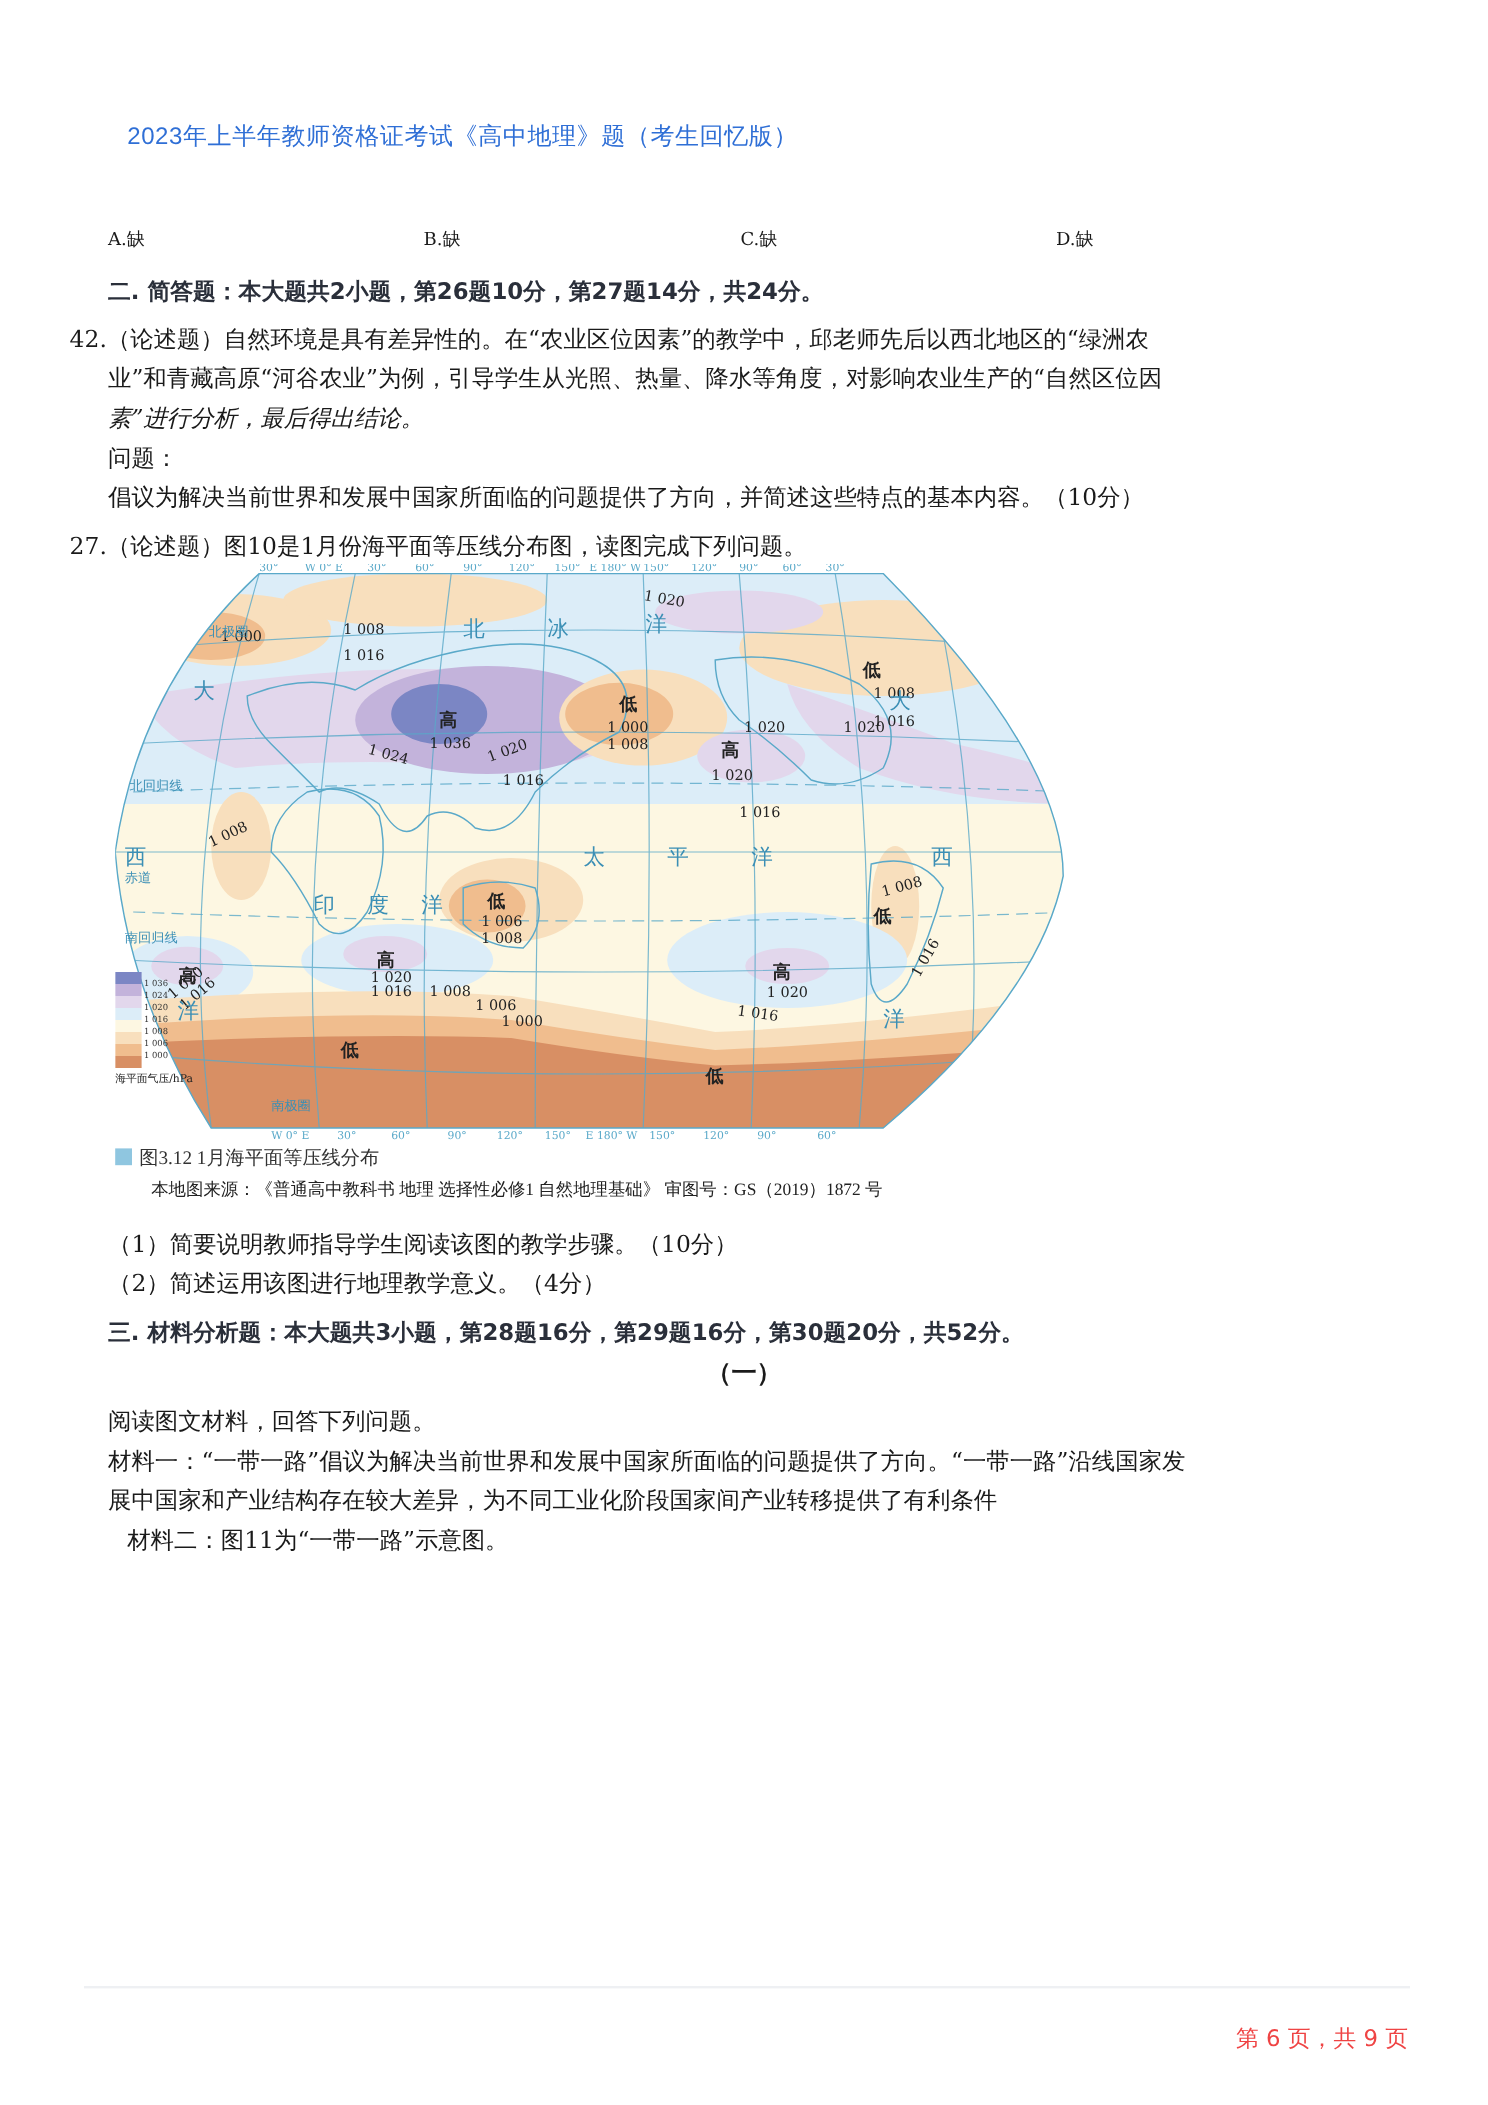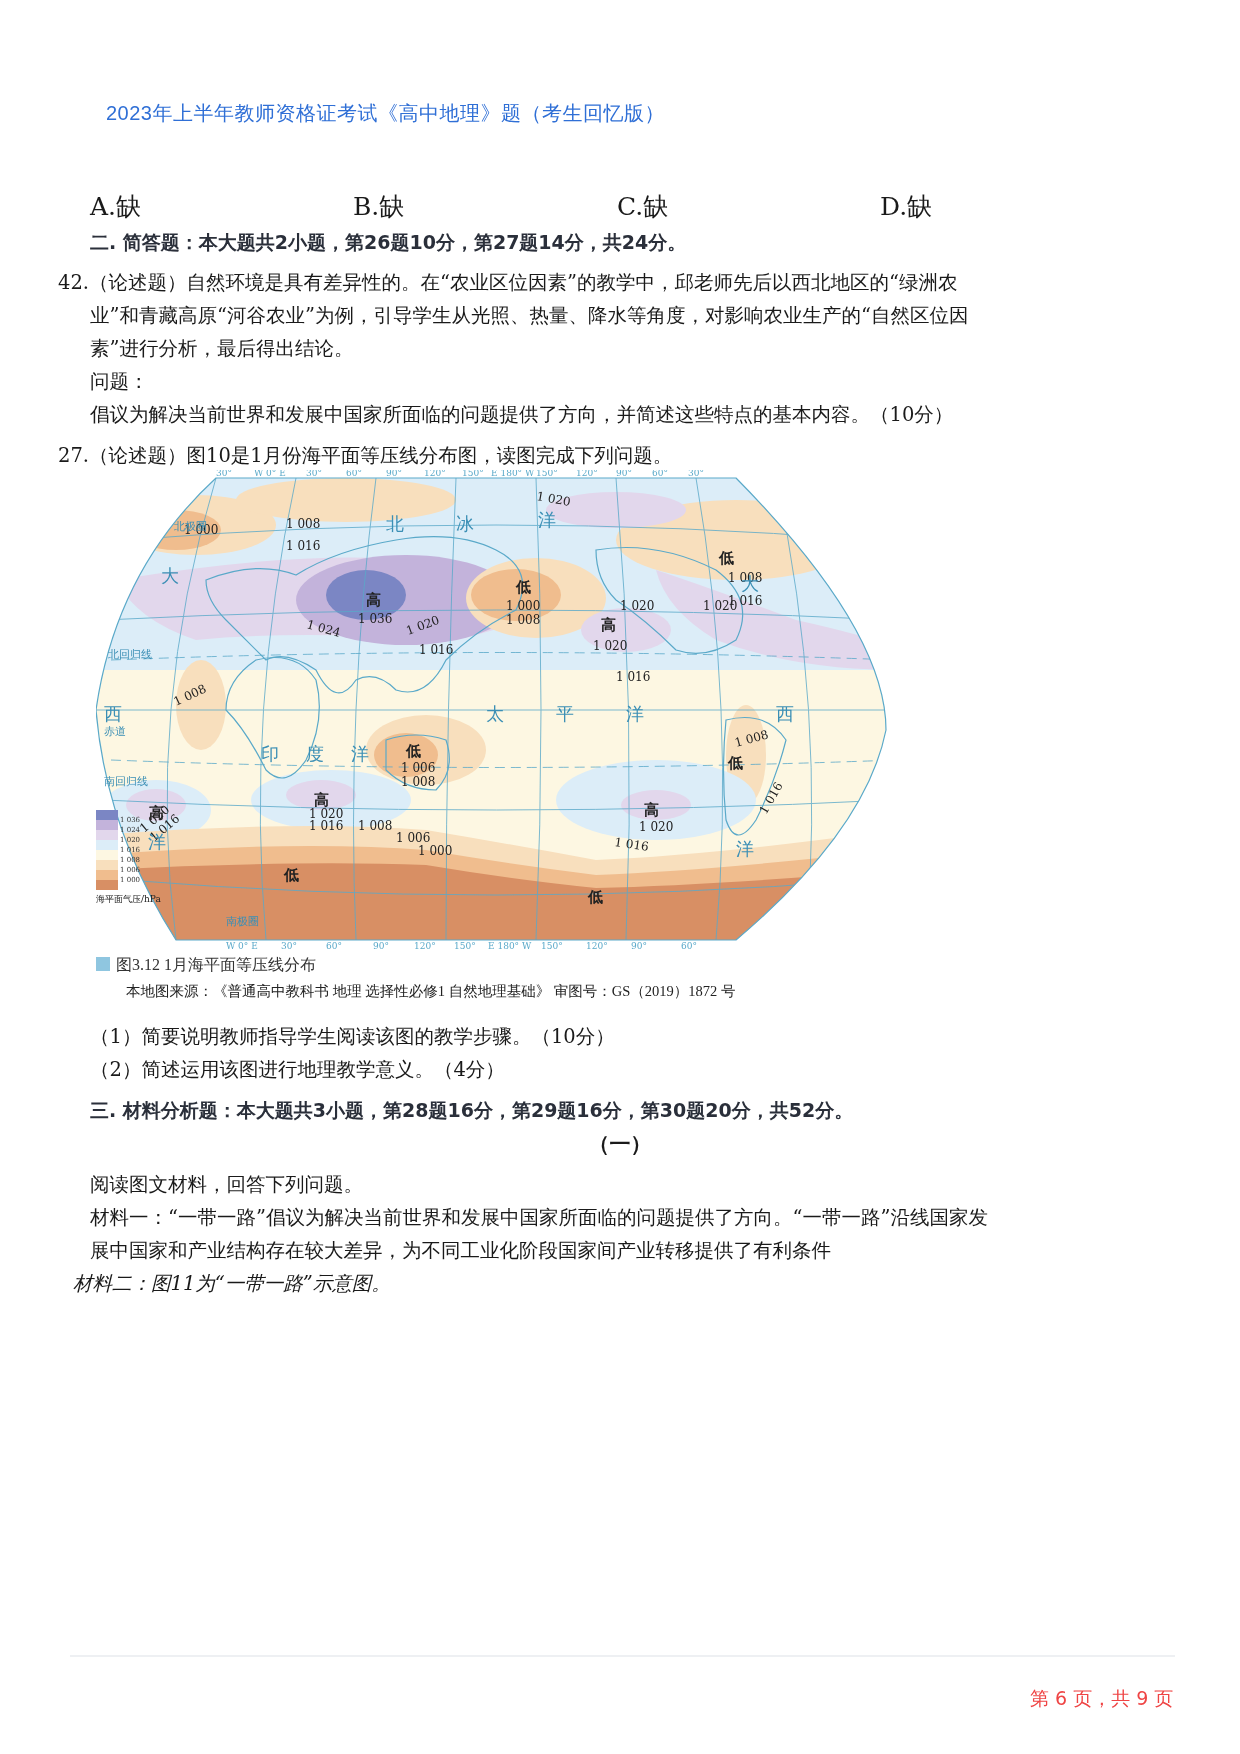--- a/index.html
+++ b/index.html
@@ -6,21 +6,21 @@
   body {
     width: 1240px; height: 1754px; position: relative; overflow: hidden;
     font-family: "DejaVu Serif", "Liberation Serif", serif;
     color: #1a1a1a;
   }
   .abs { position: absolute; }
   .header-title {
     left: 106px; top: 100px; font-size: 20px; color: #2f6fd6;
     font-family: Liberation Sans, sans-serif; letter-spacing: 0.5px;
   }
-  .opt { top: 190px; font-size: 25px; }
+  .opt { top: 190px; font-size: 15px; }
   .section-heading {
     font-family: "DejaVu Sans", "Liberation Sans", sans-serif; font-weight: bold;
     font-size: 19px; color: #2a2f3a;
   }
   .para { font-size: 19.5px; line-height: 34px; }
   .map-wrap { left: 96px; top: 470px; width: 810px; height: 480px; }
   .map-caption { left: 96px; top: 955px; font-size: 16px; color: #333; font-family: "Liberation Serif", serif; }
   .map-caption .sq { display: inline-block; width: 14px; height: 14px; background: #8fc6e0; vertical-align: -1px; margin-right: 6px; }
   .map-source { left: 126px; top: 982px; font-size: 14.5px; color: #222; font-family: Liberation Serif, serif; }
   .center-heading { left: 0; width: 1240px; text-align: center; top: 1130px; font-size: 21px; font-weight: bold; font-family: "DejaVu Sans", sans-serif; }
@@ -35,21 +35,21 @@
 
 <div class="abs opt" style="left:90px">A.缺</div>
 <div class="abs opt" style="left:353px">B.缺</div>
 <div class="abs opt" style="left:617px">C.缺</div>
 <div class="abs opt" style="left:880px">D.缺</div>
 
 <div class="abs section-heading" style="left:90px; top:230px;">二. 简答题：本大题共2小题，第26题10分，第27题14分，共24分。</div>
 
 <div class="abs para" style="left:58px; top:266px; width:1120px;">42.（论述题）自然环境是具有差异性的。在“农业区位因素”的教学中，邱老师先后以西北地区的“绿洲农</div>
 <div class="abs para" style="left:90px; top:299px; width:1100px;">业”和青藏高原“河谷农业”为例，引导学生从光照、热量、降水等角度，对影响农业生产的“自然区位因</div>
-<div class="abs para" style="left:90px; top:332px;">素”进行分析，最后得出结论。</div>
+<div class="abs para" style="left:90px; top:332px;font-style:italic;">素”进行分析，最后得出结论。</div>
 <div class="abs para" style="left:90px; top:365px;">问题：</div>
 <div class="abs para" style="left:90px; top:398px;">倡议为解决当前世界和发展中国家所面临的问题提供了方向，并简述这些特点的基本内容。（10分）</div>
 
 <div class="abs para" style="left:58px; top:439px;">27.（论述题）图10是1月份海平面等压线分布图，读图完成下列问题。</div>
 
 <div class="abs map-wrap">
   <svg width="810" height="480" viewBox="0 0 810 480">
     <defs>
       <clipPath id="globe">
         <path d="M120,8 L640,8 Q790,160 790,260 Q770,360 640,470 L80,470 Q10,360 0,240 Q20,100 120,8 Z"></path>
@@ -247,16 +247,16 @@
 <div class="abs map-source">本地图来源：《普通高中教科书 地理 选择性必修1 自然地理基础》 审图号：GS（2019）1872 号</div>
 
 <div class="abs para" style="left:90px; top:1020px;">（1）简要说明教师指导学生阅读该图的教学步骤。（10分）</div>
 <div class="abs para" style="left:90px; top:1053px;">（2）简述运用该图进行地理教学意义。（4分）</div>
 
 <div class="abs section-heading" style="left:90px; top:1098px;">三. 材料分析题：本大题共3小题，第28题16分，第29题16分，第30题20分，共52分。</div>
 <div class="abs center-heading">（一）</div>
 <div class="abs para" style="left:90px; top:1168px;">阅读图文材料，回答下列问题。</div>
 <div class="abs para" style="left:90px; top:1201px; width:1100px;">材料一：“一带一路”倡议为解决当前世界和发展中国家所面临的问题提供了方向。“一带一路”沿线国家发</div>
 <div class="abs para" style="left:90px; top:1234px;">展中国家和产业结构存在较大差异，为不同工业化阶段国家间产业转移提供了有利条件</div>
-<div class="abs para" style="left:73px; top:1267px;font-style:italic;">材料二：图11为“一带一路”示意图。</div>
+<div class="abs para" style="left:106px; top:1267px;">材料二：图11为“一带一路”示意图。</div>
 
 <div class="abs footer-line"></div>
 <div class="abs page-num">第 6 页，共 9 页</div>
 
 </body></html>

